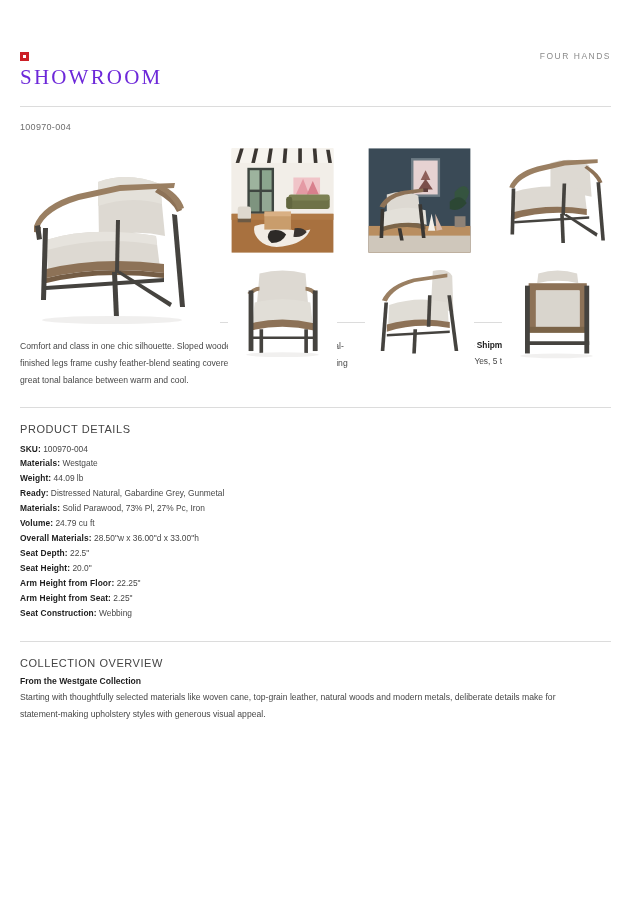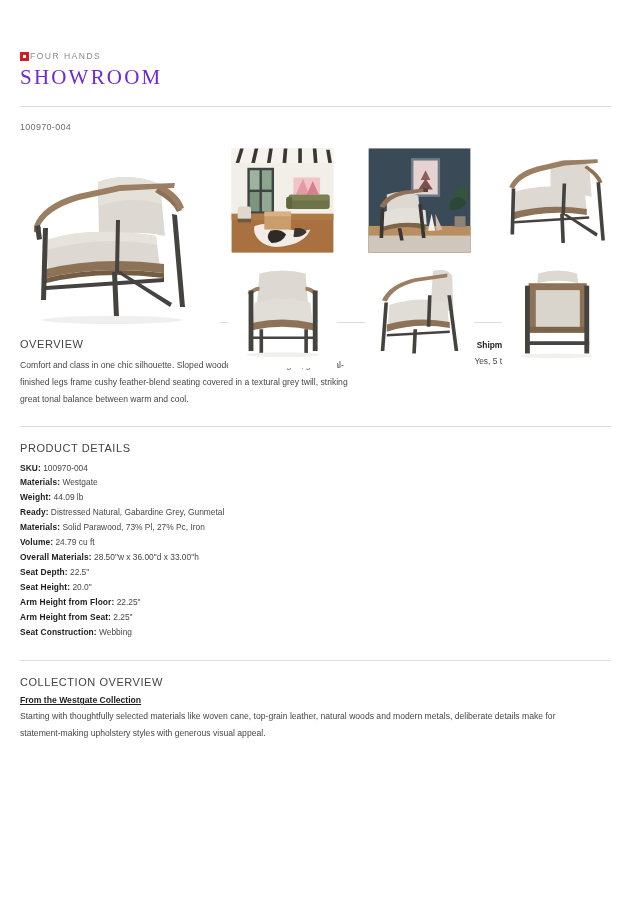--- a/index.html
+++ b/index.html
@@ -20,22 +20,23 @@
     background: #ffffff;
     padding: 0 20px;
   }
 
   
   .brand { padding-top: 50px; }
 
   .brand-row {
     display: flex;
     align-items: center;
-    gap: 1px;
+    gap: 22px;
     height: 12px;
+    justify-content: space-between;
   }
 
   .brand-mark {
     width: 9px;
     height: 9px;
     background: #cc2027;
     display: inline-flex;
     align-items: center;
     justify-content: center;
     flex: none;
@@ -150,21 +151,20 @@
   .sec-collection { padding-top: 15px; }
 
   .ship-line { font-size: 8.4px; line-height: 1.85; color: #474747; }
   .ship-line b { font-weight: 700; color: #1d1d1d; }
 
   .coll-sub {
     font-size: 8.6px;
     font-weight: 700;
     color: #1d1d1d;
     margin-bottom: 3px;
-    text-decoration: underline;
   }
   .coll-body {
     font-size: 8.6px;
     line-height: 1.95;
     color: #474747;
     max-width: 578px;
   }
 </style>
 </head>
 <body>
@@ -383,21 +383,20 @@
         </svg>
       </div>
 
     </div>
   </div>
 
   <div class="divider"></div>
 
   <div class="section sec-overview">
     <div class="col-left">
-      <div class="sec-heading">OVERVIEW</div>
       <p class="body-text">Comfort and class in one chic silhouette. Sloped wooden arms and forged, gunmetal-finished legs frame cushy feather-blend seating covered in a textural grey twill, striking great tonal balance between warm and cool.</p>
     </div>
     <div class="col-right">
       <div class="ship-line">
         <b>Ready for Immediate Shipment:</b>
         <span>0</span>
       </div>
       <div class="ship-line">
         <b>More Arriving Soon:</b>
         <span>Yes, 5 to 7 weeks</span>

